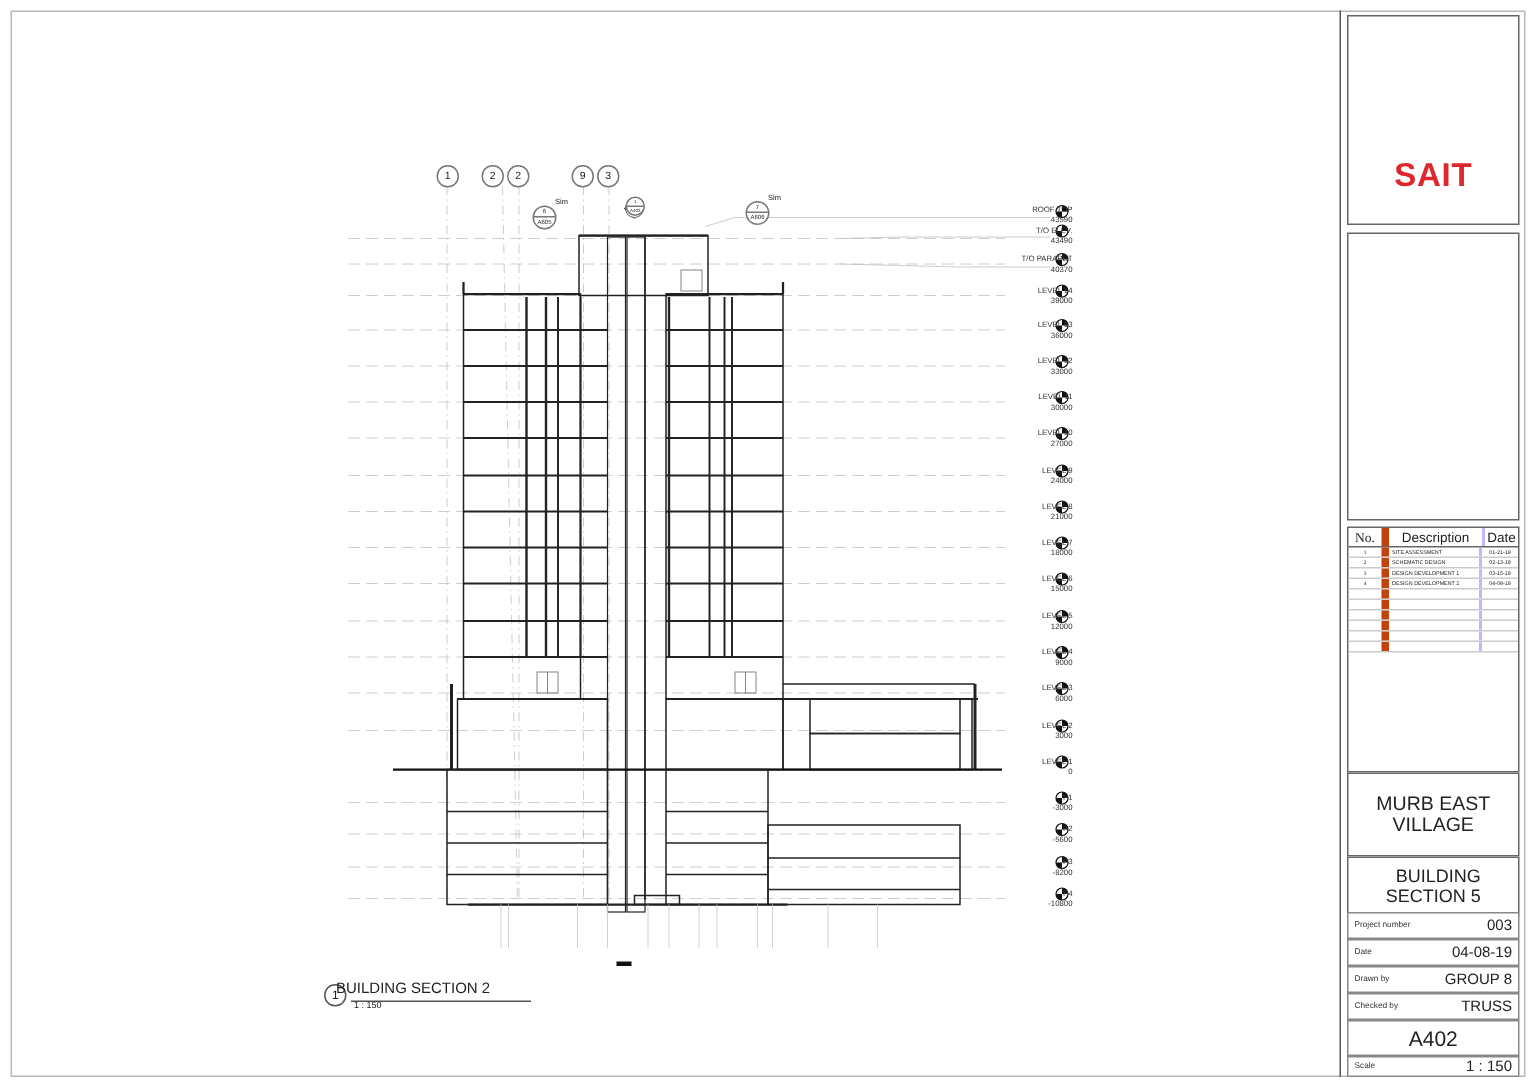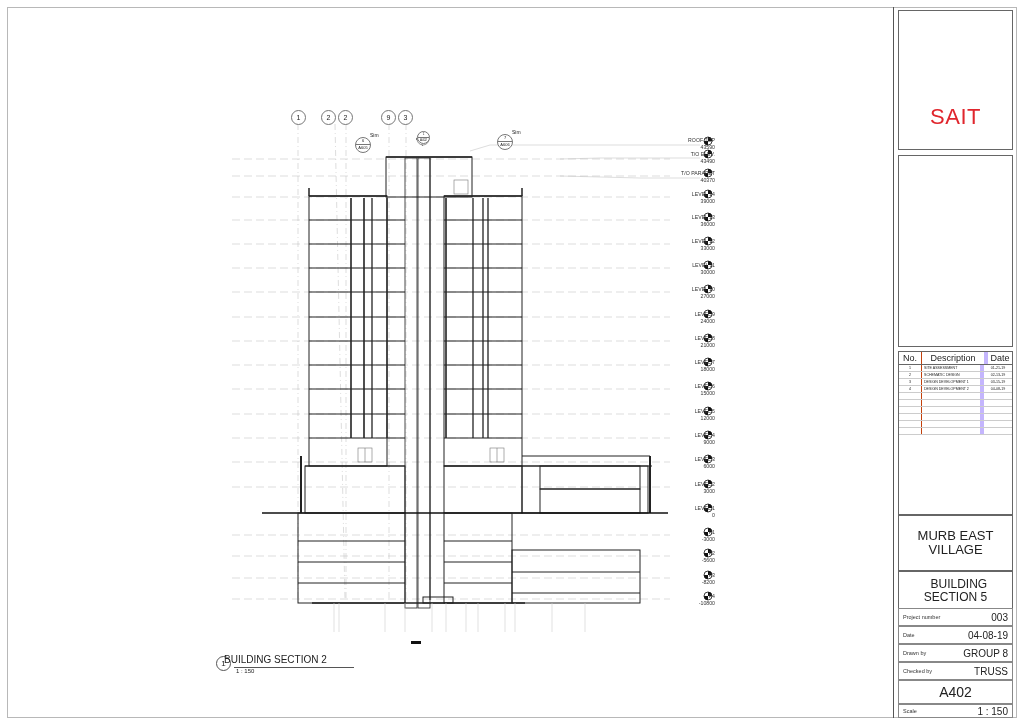--- a/index.html
+++ b/index.html
@@ -2,27 +2,27 @@
 <html><head>
 <meta charset="utf-8">
 <style>
   html,body{margin:0;padding:0;background:#ffffff;}
   body{width:1024px;height:723px;position:relative;overflow:hidden;font-family:"Liberation Sans",sans-serif;color:#222;}
   .sheet-border{position:absolute;left:7px;top:7px;width:1010px;height:711px;border:1px solid #b8b8b8;box-sizing:border-box;}
   .drawing{position:absolute;left:0;top:0;width:1024px;height:723px;}
   .tb{position:absolute;left:893px;top:7px;width:124px;height:711px;border-left:1px solid #555;box-sizing:border-box;}
   .tb-box{position:absolute;left:4px;width:115px;border:1px solid #666;box-sizing:border-box;background:#fff;}
   .logo-box{top:3px;height:140px;}
-  .logo-text{position:absolute;left:0;right:0;top:93px;text-align:center;font-weight:normal;font-size:22px;color:#e0262d;letter-spacing:0.5px;}
+  .logo-text{position:absolute;left:0;right:0;top:93px;text-align:center;font-weight:bold;font-size:22px;color:#e0262d;letter-spacing:0.5px;}
   .blank-box{top:148px;height:192px;}
   .rev-box{top:344px;height:164px;}
   .rev-head{display:flex;height:12px;border-bottom:1px solid #666;font-size:9px;line-height:12px;}
   .rev-head div{text-align:center;}
-  .c-no{width:22px;border-right:1px solid #c2410c;}
-  .c-desc{width:62px;border-right:4px solid #c4b5fd;}
+  .c-no{width:22px;border-right:5px solid #c2410c;font-family:Liberation Serif, serif;}
+  .c-desc{width:62px;border-right:2px solid #c4b5fd;}
   .c-date{flex:1;}
   .rev-row{display:flex;height:6px;border-bottom:1px solid #ccc;font-size:3.6px;line-height:6px;}
   .rev-row div{overflow:hidden;white-space:nowrap;}
   .rev-row .c-no{text-align:center;}
   .rev-row .c-desc{padding-left:2px;box-sizing:border-box;}
   .rev-row .c-date{text-align:center;}
   .proj-box{top:508px;height:56px;display:flex;align-items:center;justify-content:center;text-align:center;font-size:13px;line-height:14px;}
   .sheet-name-box{top:564px;height:40px;display:flex;align-items:center;justify-content:center;text-align:right;font-size:12px;line-height:13px;}
   .info-row{height:18px;display:flex;justify-content:space-between;align-items:center;padding:0 4px;font-size:10px;border:1px solid #888;box-sizing:border-box;gap:20px;}
   .info-row .lbl{font-size:5.5px;color:#333;}

